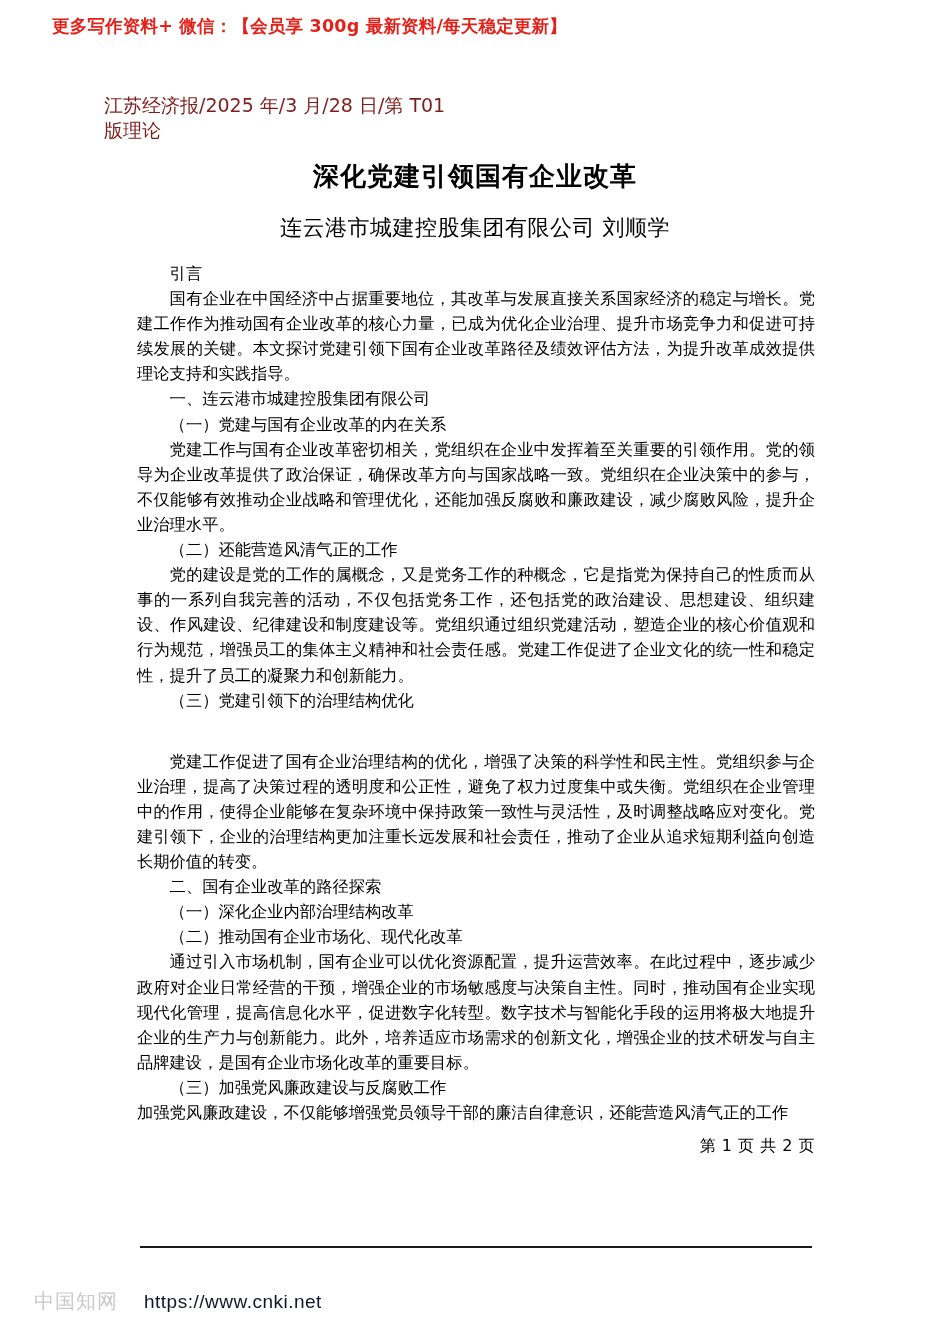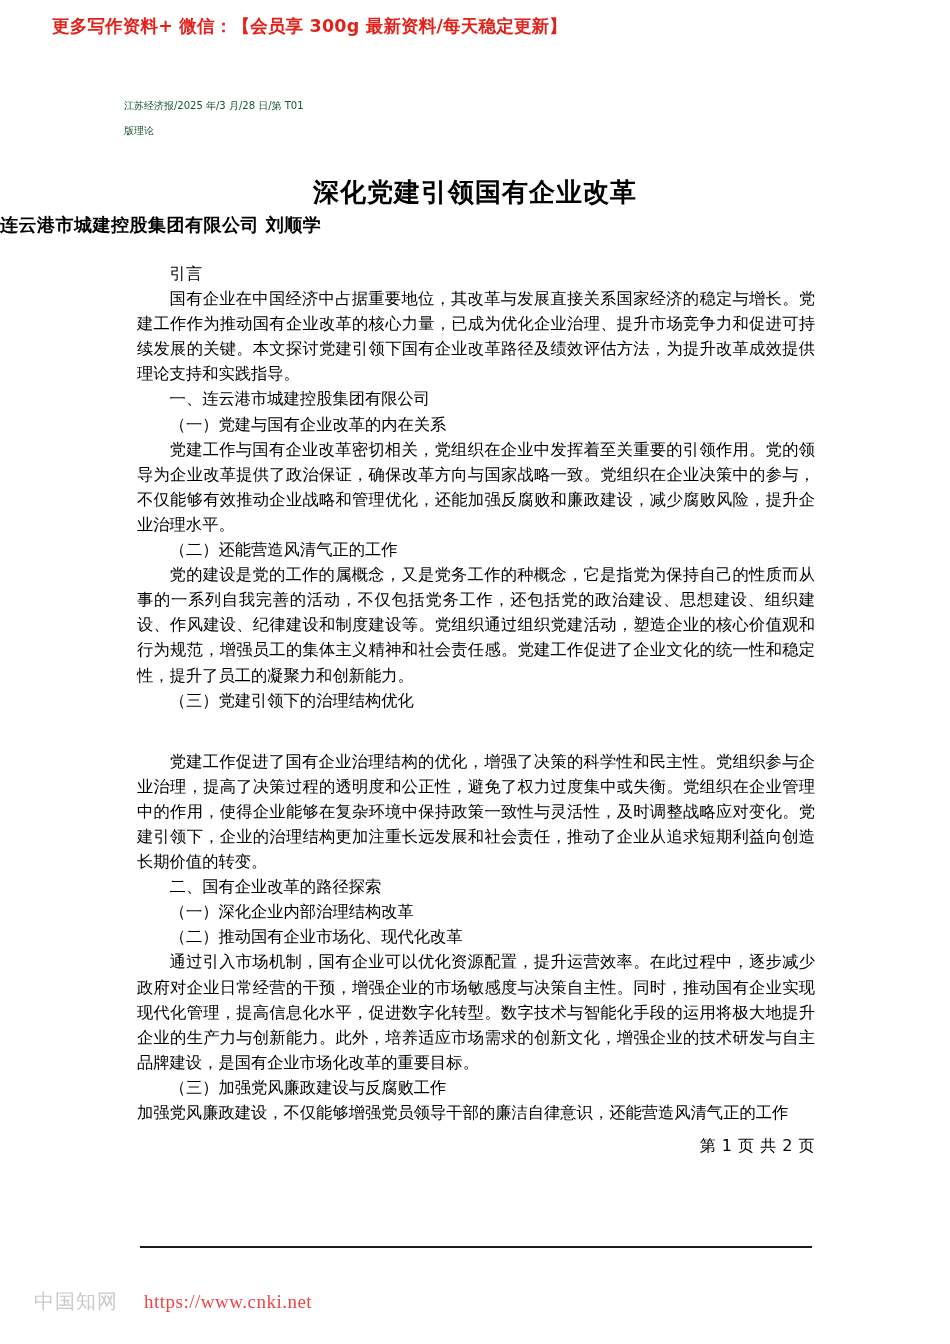--- a/index.html
+++ b/index.html
@@ -25,48 +25,49 @@
     font-size: 17.5px;
     font-weight: bold;
     color: #e32119;
     letter-spacing: 0.2px;
     white-space: nowrap;
   }
 
   
   .pub-info {
     position: absolute;
-    left: 124px;
+    left: 104px;
     top: 93px;
-    font-size: 10px;
+    font-size: 19px;
     line-height: 25px;
-    color: #14532d;
+    color: #7f1d1d;
   }
   .pub-info div { white-space: nowrap; }
 
   
   .doc-title {
     position: absolute;
     left: 0;
     right: 0;
-    top: 175px;
+    top: 159px;
     text-align: center;
     font-size: 26px;
     font-weight: bold;
     letter-spacing: 1px;
   }
 
   
   .doc-byline {
     position: absolute;
     left: 0;
     right: 0;
     top: 213px;
-    font-size: 18px;
-    font-weight: bold;
+    text-align: center;
+    font-size: 22px;
+    font-weight: normal;
     letter-spacing: 0.5px;
   }
 
   
   .body-col {
     position: absolute;
     left: 137px;
     top: 261px;
     width: 678px;
     font-size: 16.3px;
@@ -120,22 +121,22 @@
   }
   .wm-logo {
     font-size: 20px;
     letter-spacing: 1px;
     font-family: "DejaVu Serif", "Liberation Serif", serif;
     color: #c9c9c9;
     white-space: nowrap;
   }
   .wm-url {
     font-size: 19px;
-    font-family: Liberation Serif, serif;
-    color: #ef4444;
+    font-family: Liberation Sans, sans-serif;
+    color: #0f172a;
     letter-spacing: 0.5px;
     white-space: nowrap;
   }
 </style>
 </head>
 <body>
 
 <div class="page">
 
   <div class="promo-banner">更多写作资料+ 微信：【会员享 300g 最新资料/每天稳定更新】</div>

